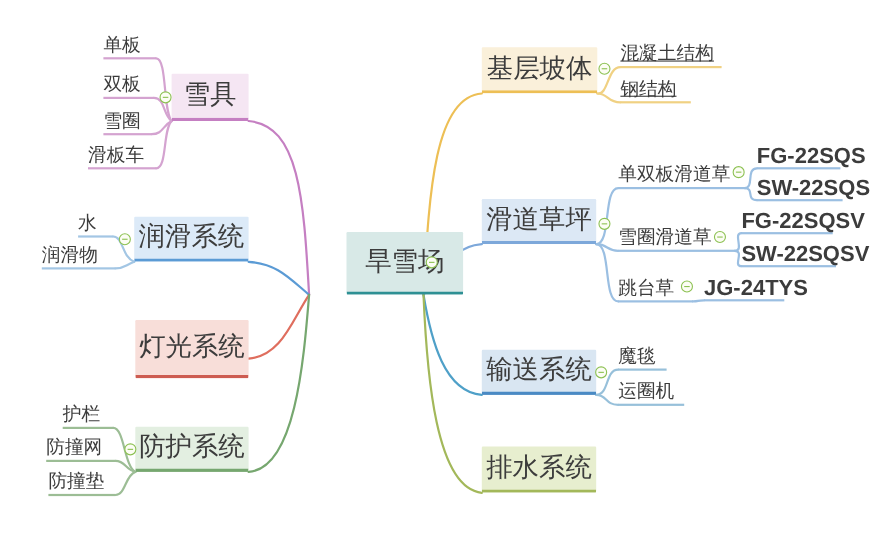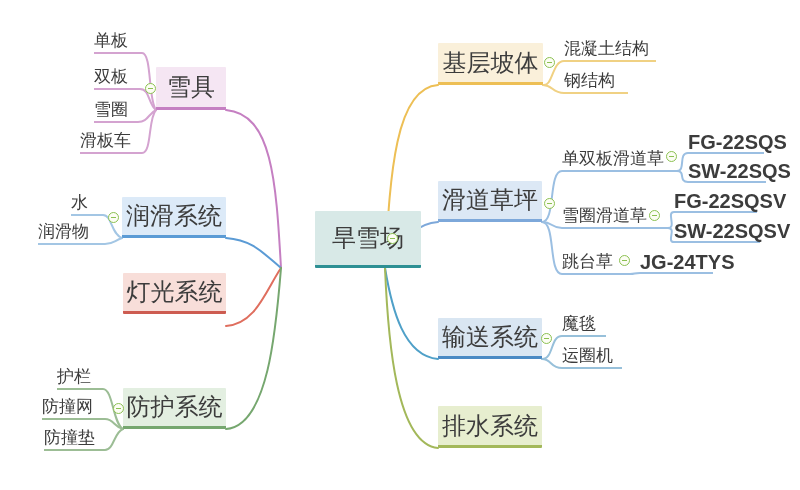--- a/index.html
+++ b/index.html
@@ -43,21 +43,21 @@
   .t-olive {background:var(--olive-fill); border-color:var(--olive);}
 
   .leaf{
     position:absolute;text-align:left;font-size:17px;line-height:19px;
     padding-bottom:2px;border-bottom:2px solid;z-index:1;white-space:nowrap;
   }
   .leaf.code{font-size:20px;line-height:15px;font-weight:600;}
   .b-pink  {border-color:var(--pink-light);}
   .b-blue  {border-color:var(--blue-light);}
   .b-green {border-color:var(--green-light);}
-  .b-yellow{border-color:var(--yellow-light);}
+  .b-yellow{border-color:var(--yellow-light);text-decoration:underline;}
   .b-sky   {border-color:var(--sky-light);}
   .b-steel {border-color:var(--steel-light);}
 
   .minus{
     position:absolute;width:11px;height:11px;box-sizing:border-box;z-index:2;
     border:1.3px solid var(--minus);border-radius:50%;background:#fcfdf4;cursor:pointer;
   }
   .minus::after{
     content:"";position:absolute;left:1.6px;right:1.6px;top:3.5px;height:1.6px;
     background:var(--minus);
@@ -127,21 +127,21 @@
     </g>
     <g class="curve s-olive">
       <path d="M 438 448 C 396 444 388 340 385 268"></path>
     </g>
   </svg>
 
   <div class="topic root t-teal" style="left:280px;top:211px;width:106px;height:57px">旱雪场</div>
 
   <div class="topic t-pink" style="left:156px;top:67px;width:70px;height:43px">雪具</div>
   <div class="topic t-blue" style="left:122px;top:197px;width:104px;height:41px">润滑系统</div>
-  <div class="topic t-red" style="left:123px;top:273px;width:103px;height:41px">灯光系统</div>
+  <div class="topic t-red" style="left:123px;top:291px;width:103px;height:53px">灯光系统</div>
   <div class="topic t-green" style="left:123px;top:388px;width:103px;height:41px">防护系统</div>
 
   <div class="topic t-yellow" style="left:438px;top:43px;width:105px;height:42px">基层坡体</div>
   <div class="topic t-sky" style="left:438px;top:181px;width:104px;height:41px">滑道草坪</div>
   <div class="topic t-steel" style="left:438px;top:318px;width:104px;height:41px">输送系统</div>
   <div class="topic t-olive" style="left:438px;top:406px;width:104px;height:42px">排水系统</div>
 
   <div class="leaf b-pink" style="left:94px;top:31px;width:48px">单板</div>
   <div class="leaf b-pink" style="left:94px;top:67px;width:46px">双板</div>
   <div class="leaf b-pink" style="left:94px;top:100px;width:44px">雪圈</div>

